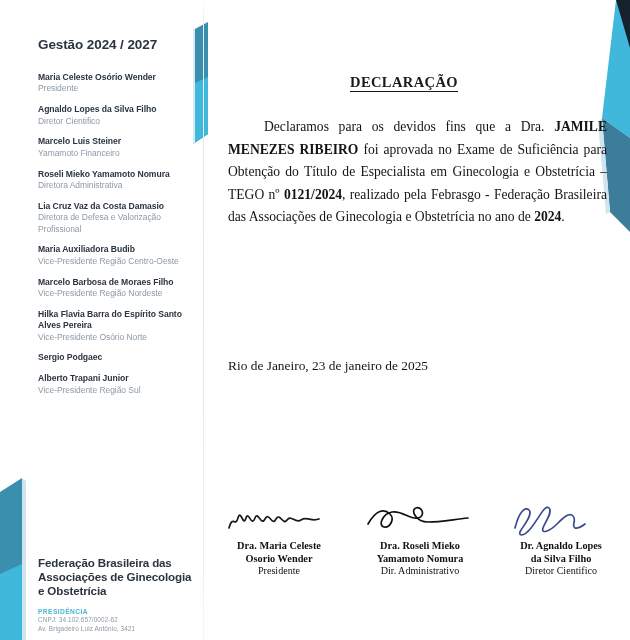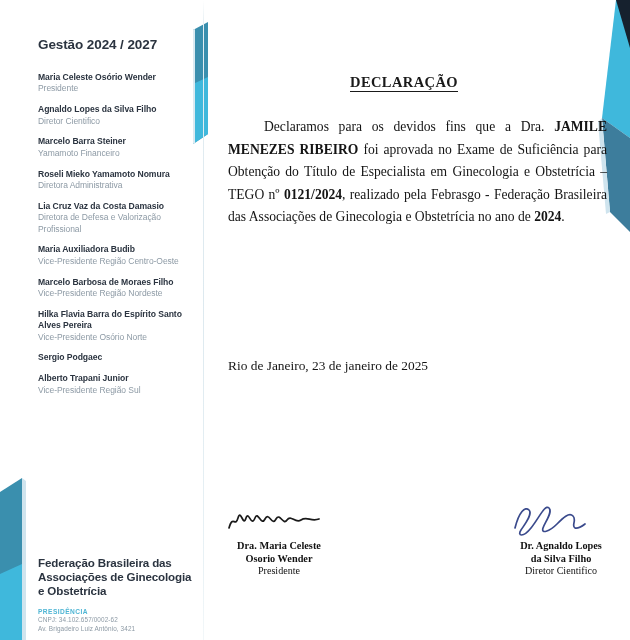--- a/index.html
+++ b/index.html
@@ -247,21 +247,21 @@
     <div class="board-list">
         <div class="board-member">
           <div class="member-name">Maria Celeste Osório Wender</div>
           <div class="member-role">Presidente</div>
         </div>
         <div class="board-member">
           <div class="member-name">Agnaldo Lopes da Silva Filho</div>
           <div class="member-role">Diretor Cientifico</div>
         </div>
         <div class="board-member">
-          <div class="member-name">Marcelo Barra Steiner</div>
+          <div class="member-name">Marcelo Luis Steiner</div>
           <div class="member-role">Yamamoto Financeiro</div>
         </div>
         <div class="board-member">
           <div class="member-name">Roseli Mieko Yamamoto Nomura</div>
           <div class="member-role">Diretora Administrativa</div>
         </div>
         <div class="board-member">
           <div class="member-name">Lia Cruz Vaz da Costa Damasio</div>
           <div class="member-role">Diretora de Defesa e Valorização Profissional</div>
         </div>
@@ -311,20 +311,29 @@
             <svg width="112" height="42" viewBox="0 0 112 42">
               <path d="M6,30 C10,16 12,30 15,20 C18,10 20,30 23,20 C26,12 28,30 32,20 C35,12 38,29 42,21 C46,13 49,29 53,21 C57,14 60,28 64,22 C68,16 72,26 78,22 C84,18 88,24 96,21" fill="none" stroke="#1a1a1a" stroke-width="1.7" stroke-linecap="round"></path>
             </svg>
           </div>
           <div class="sig-name">Dra. Maria Celeste<br>Osorio Wender</div>
           <div class="sig-role">Presidente</div>
         </div>
         <div class="signature-block">
           <div class="sig-mark">
             <svg width="112" height="42" viewBox="0 0 112 42">
+              <path d="M4,26 C12,12 20,10 26,16 C31,21 26,30 20,29 C14,28 18,16 28,14 C38,12 46,22 54,20 C62,18 58,8 52,10 C46,12 52,24 64,24 C76,24 86,22 104,20" fill="none" stroke="#101010" stroke-width="1.7" stroke-linecap="round"></path>
+            </svg>
+          </div>
+          <div class="sig-name">Dra. Roseli Mieko<br>Yamamoto Nomura</div>
+          <div class="sig-role">Dir. Administrativo</div>
+        </div>
+        <div class="signature-block">
+          <div class="sig-mark">
+            <svg width="112" height="42" viewBox="0 0 112 42">
               <path d="M10,30 C14,14 20,8 24,12 C28,16 20,26 16,32 C12,38 18,40 26,30 C34,20 40,6 44,10 C48,14 40,24 38,30 C36,36 44,34 52,26 C58,20 64,14 68,18 C72,22 66,28 70,30 C73,31 76,29 80,26" fill="none" stroke="#3a4a8c" stroke-width="1.7" stroke-linecap="round"></path>
             </svg>
           </div>
           <div class="sig-name">Dr. Agnaldo Lopes<br>da Silva Filho</div>
           <div class="sig-role">Diretor Cientifico</div>
         </div>
       </div>
 
   </main>
 

